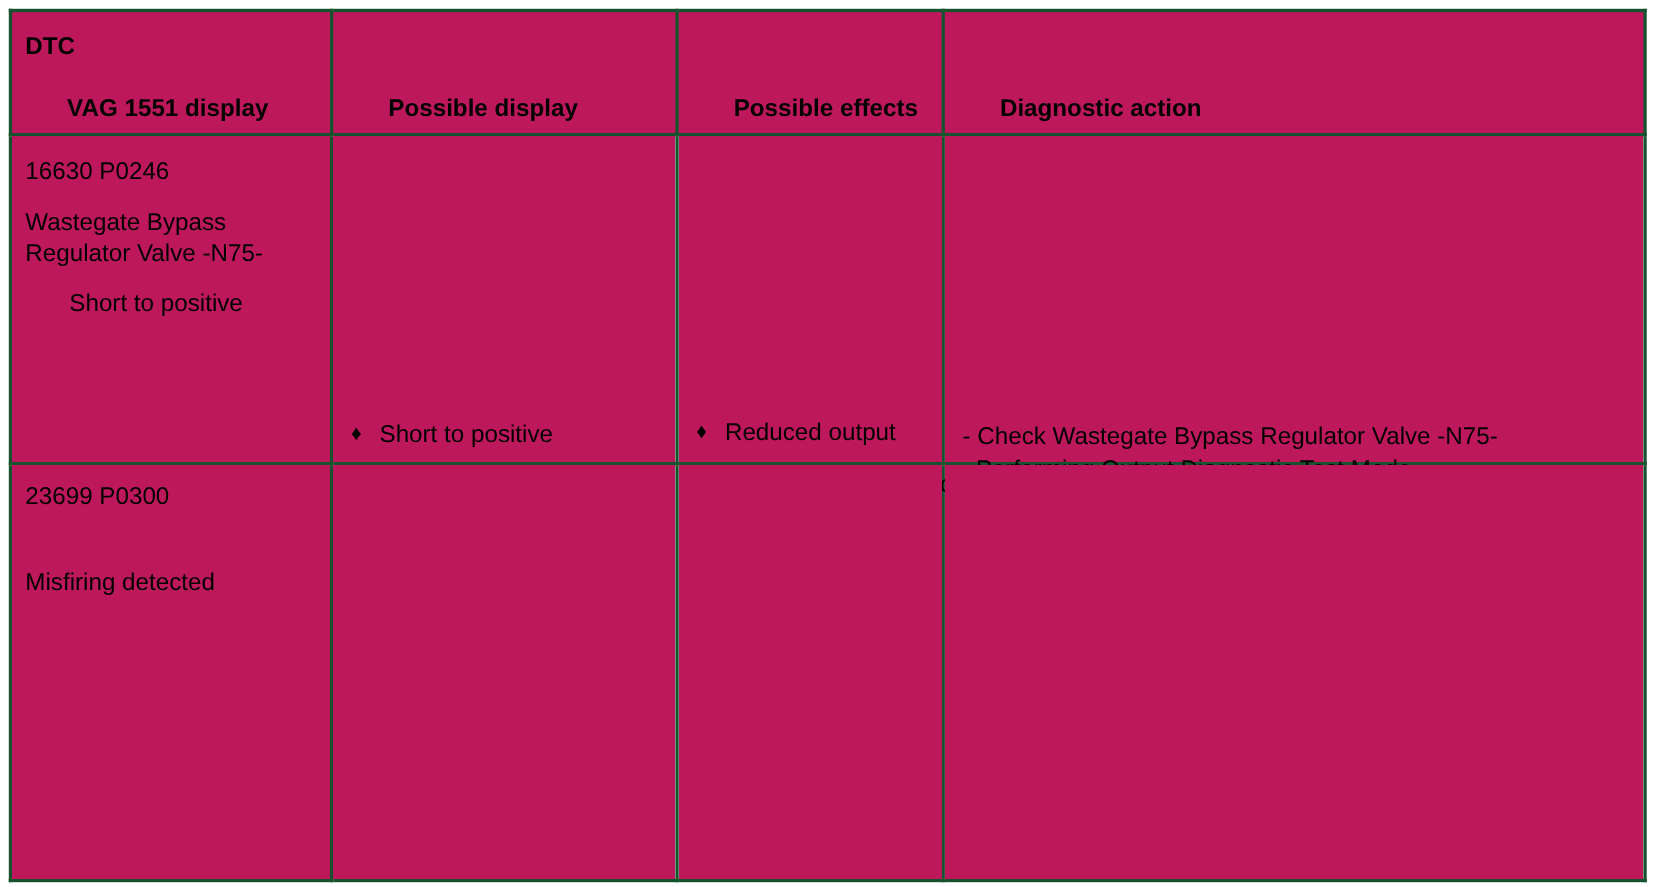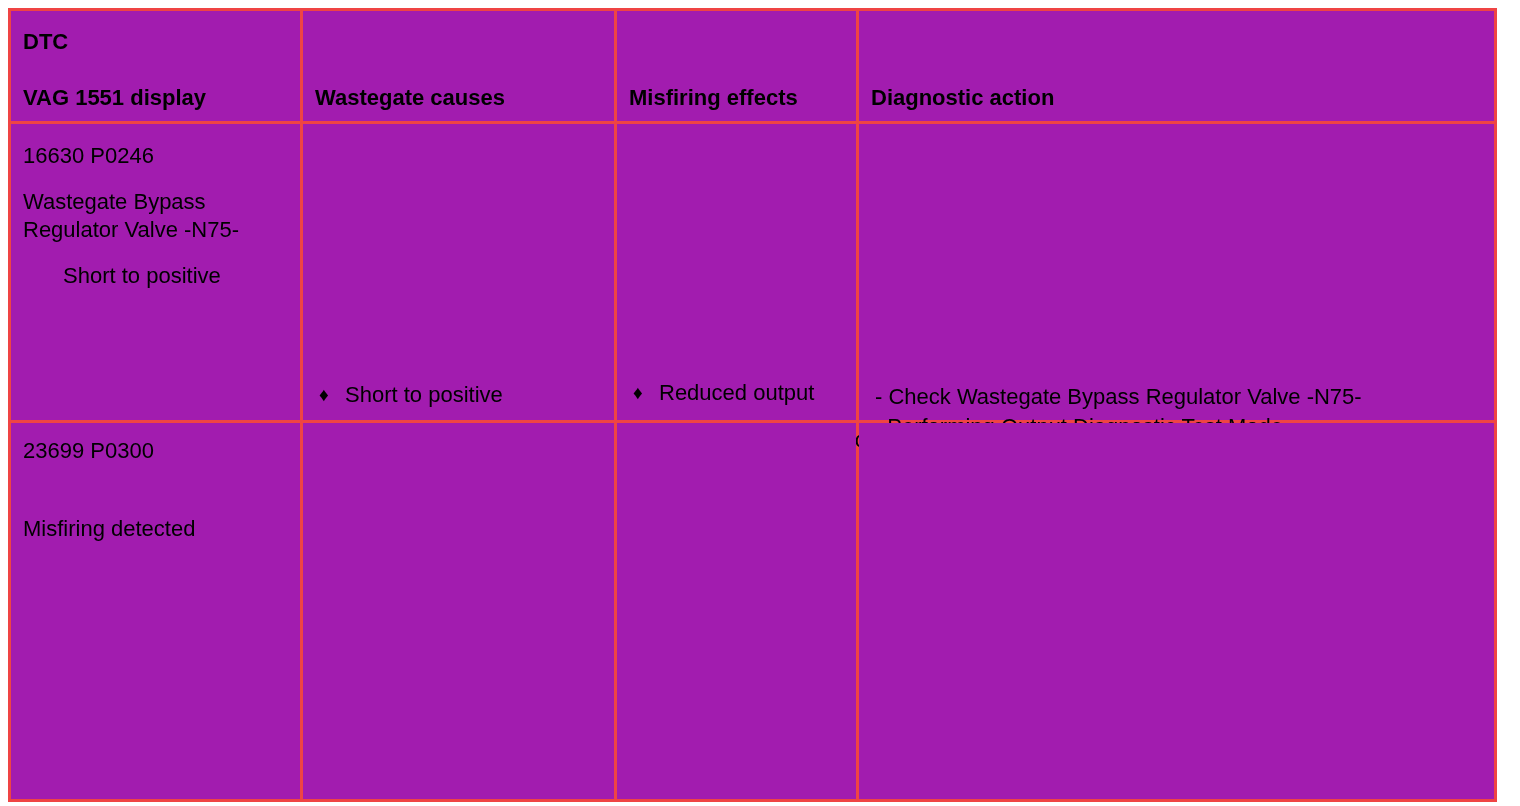--- a/index.html
+++ b/index.html
@@ -27,24 +27,24 @@
     position: absolute;
     left: 8px;
     top: 8px;
     width: 1486px;
     border-collapse: collapse;
     table-layout: fixed;
     background: #ffffff;
   }
 
   table.dtc-table td {
-    border: 3px solid #ef4444;
+    border: 3px solid #14532d;
     vertical-align: top;
     padding: 0;
-    background: #a21caf;
+    background: #be185d;
   }
 
   
   col.c1 { width: 292px; }
   col.c2 { width: 314px; }
   col.c3 { width: 242px; }
   col.c4 { width: 638px; }
 
   
   tr.header-row td {
@@ -58,21 +58,21 @@
   .hdr-line {
     position: absolute;
     left: 12px;
     font-weight: bold;
     font-size: 22px;
     line-height: 26px;
     letter-spacing: 0px;
     white-space: nowrap;
   }
   .hdr-top  { top: 18px; }
-  .hdr-bot  { top: 74px; }
+  .hdr-bot  { top: 74px; margin-left: 38px; }
 
   
   .cell-pad {
     position: relative;
     padding: 0;
   }
 
   .row1 td { height: 296px; }
   .row2 td { height: 376px; }
 
@@ -153,26 +153,26 @@
 
       <tr class="header-row">
         <td>
           <div class="hdr-inner">
             <div class="hdr-line hdr-top">DTC</div>
             <div class="hdr-line hdr-bot">VAG 1551 display</div>
           </div>
         </td>
         <td>
           <div class="hdr-inner">
-            <div class="hdr-line hdr-bot">Wastegate causes</div>
-          </div>
-        </td>
-        <td>
-          <div class="hdr-inner">
-            <div class="hdr-line hdr-bot">Misfiring effects</div>
+            <div class="hdr-line hdr-bot">Possible display</div>
+          </div>
+        </td>
+        <td>
+          <div class="hdr-inner">
+            <div class="hdr-line hdr-bot">Possible effects</div>
           </div>
         </td>
         <td>
           <div class="hdr-inner">
             <div class="hdr-line hdr-bot">Diagnostic action</div>
           </div>
         </td>
       </tr>
 
       <tr class="row1">

